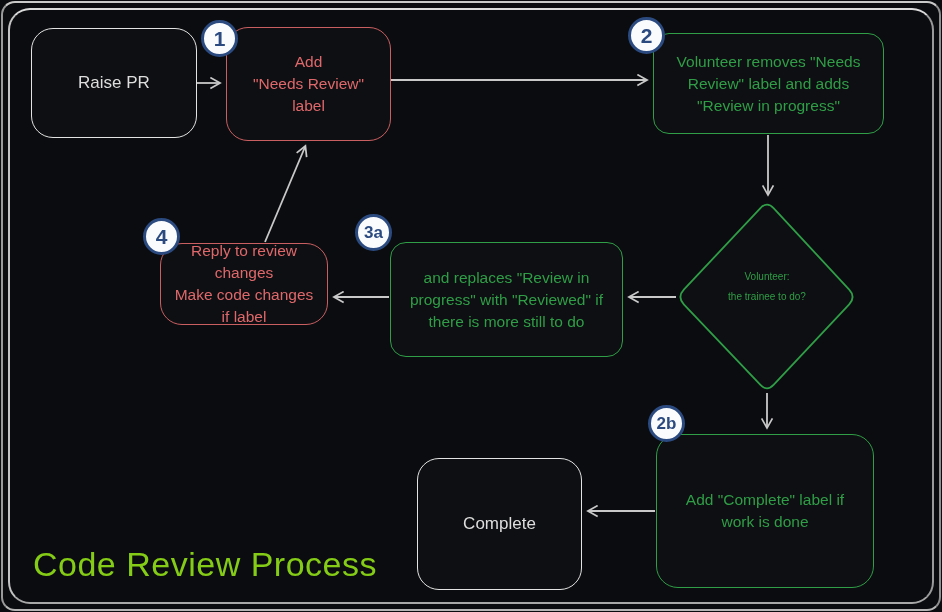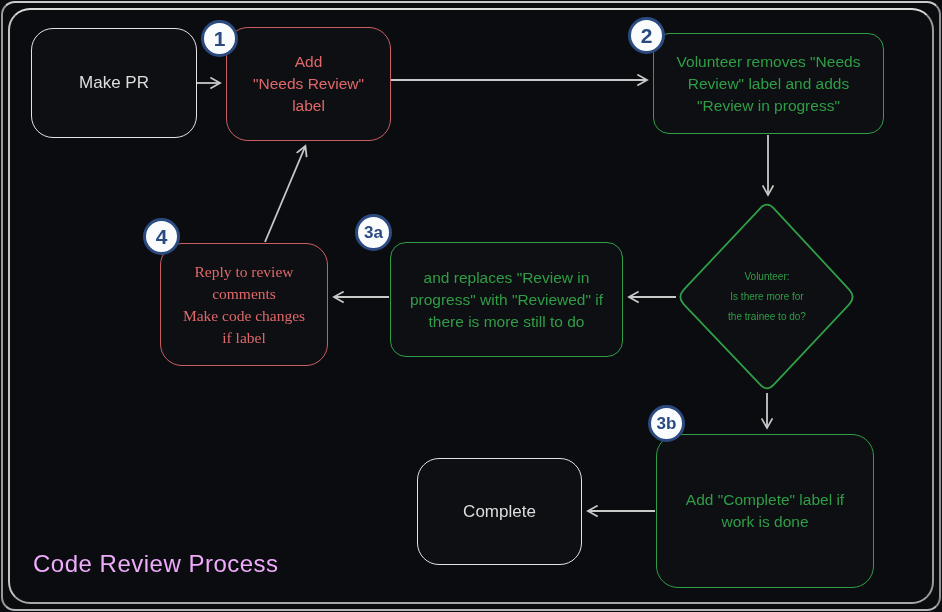--- a/index.html
+++ b/index.html
@@ -42,21 +42,21 @@
     position:absolute; width:37px; height:37px; box-sizing:border-box;
     border-radius:50%; background:#fafbfd;
     border:3.5px solid var(--badge-blue); color:var(--badge-blue);
     display:flex; align-items:center; justify-content:center;
     font-size:21px; font-weight:700;
   }
   .badge.small { font-size:17px; }
 
   .title {
     position:absolute; left:33px; top:545px;
-    color:#f0abfc; font-size:24px; line-height:38px; letter-spacing:0.5px;
+    color:#84cc16; font-size:34px; line-height:38px; letter-spacing:0.5px;
   }
 </style>
 </head>
 <body>
 
 <div class="canvas">
 
   <div class="outer-frame"></div>
   <div class="inner-frame"></div>
 
@@ -75,64 +75,63 @@
       <line x1="389" y1="297" x2="335" y2="297" marker-end="url(#arrow)"></line>
       <line x1="265" y1="242" x2="305" y2="147" marker-end="url(#arrow)"></line>
       <line x1="767" y1="393" x2="767" y2="427" marker-end="url(#arrow)"></line>
       <line x1="655" y1="511" x2="589" y2="511" marker-end="url(#arrow)"></line>
     </g>
 
     <path d="M 773.8 208.3 L 849.2 289.7 Q 856 297 849.2 304.3 L 773.8 384.7 Q 767 392 760.2 384.7 L 683.8 304.3 Q 677 297 683.8 289.7 L 760.2 208.3 Q 767 201 773.8 208.3 Z" fill="#0e0f12" stroke="#2f9e47" stroke-width="1.8"></path>
   </svg>
 
   <div class="node neutral r22" style="left:31px; top:28px; width:166px; height:110px;">
-    <div>Make PR</div>
+    <div>Raise PR</div>
   </div>
 
   <div class="node red r22" style="left:226px; top:27px; width:165px; height:114px;">
     <div>Add</div>
     <div>"Needs Review"</div>
     <div>label</div>
   </div>
 
   <div class="node green r16" style="left:653px; top:33px; width:231px; height:101px;">
     <div>Volunteer removes "Needs</div>
     <div>Review" label and adds</div>
     <div>"Review in progress"</div>
   </div>
 
   <div class="diamond-text">
     <div>Volunteer:</div>
-    <div>Is there more for</div>
     <div>the trainee to do?</div>
   </div>
 
   <div class="node green r16" style="left:390px; top:242px; width:233px; height:115px; line-height:22px;">
     <div>and replaces "Review in</div>
     <div>progress" with "Reviewed" if</div>
     <div>there is more still to do</div>
   </div>
 
-  <div class="node red r22" style="left:160px; top:243px; width:168px; height:123px;font-family:Liberation Serif, serif;">
+  <div class="node red r22" style="left:160px; top:243px; width:168px; height:82px;">
     <div>Reply to review</div>
-    <div>comments</div>
+    <div>changes</div>
     <div>Make code changes</div>
     <div>if label</div>
   </div>
 
   <div class="node green r22" style="left:656px; top:434px; width:218px; height:154px;">
     <div>Add "Complete" label if</div>
     <div>work is done</div>
   </div>
 
-  <div class="node neutral r22" style="left:417px; top:458px; width:165px; height:107px;">
+  <div class="node neutral r22" style="left:417px; top:458px; width:165px; height:132px;">
     <div>Complete</div>
   </div>
 
   <div class="badge" style="left:201px; top:20px;">1</div>
   <div class="badge" style="left:628px; top:17px;">2</div>
   <div class="badge small" style="left:355px; top:214px;">3a</div>
-  <div class="badge small" style="left:648px; top:405px;">3b</div>
+  <div class="badge small" style="left:648px; top:405px;">2b</div>
   <div class="badge" style="left:143px; top:218px;">4</div>
 
   <div class="title">Code Review Process</div>
 
 </div>
 
 </body></html>

